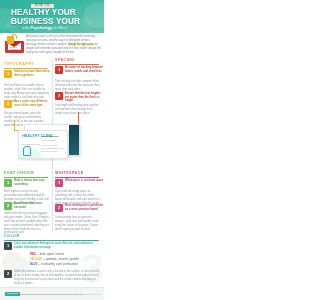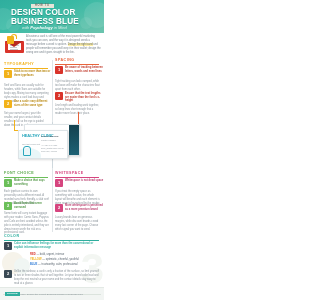--- a/index.html
+++ b/index.html
@@ -108,22 +108,22 @@
 
 <div class="page">
 
   <div class="header">
     <span class="hdr-bubble hb1"></span>
     <span class="hdr-bubble hb2"></span>
     <span class="hdr-bubble hb3"></span>
     <span class="hdr-bubble hb4"></span>
     <div class="hdr-inner">
       <div class="howto">HOW TO</div>
-      <div class="title1">DESIGN COLOR</div>
-      <div class="title2">BUSINESS BLUE</div>
+      <div class="title1">HEALTHY YOUR</div>
+      <div class="title2">BUSINESS YOUR</div>
       <div class="subtitle"><span>with </span><b>Psychology</b><span> in Mind</span></div>
     </div>
   </div>
 
   <div class="intro">
     <div class="intro-icon">
       <div class="env">
         <div class="env-card">
           <div class="env-line" style="left:1.5px;top:1.5px;width:9px;"></div>
           <div class="env-line" style="left:1.5px;top:3.5px;width:7px;"></div>

